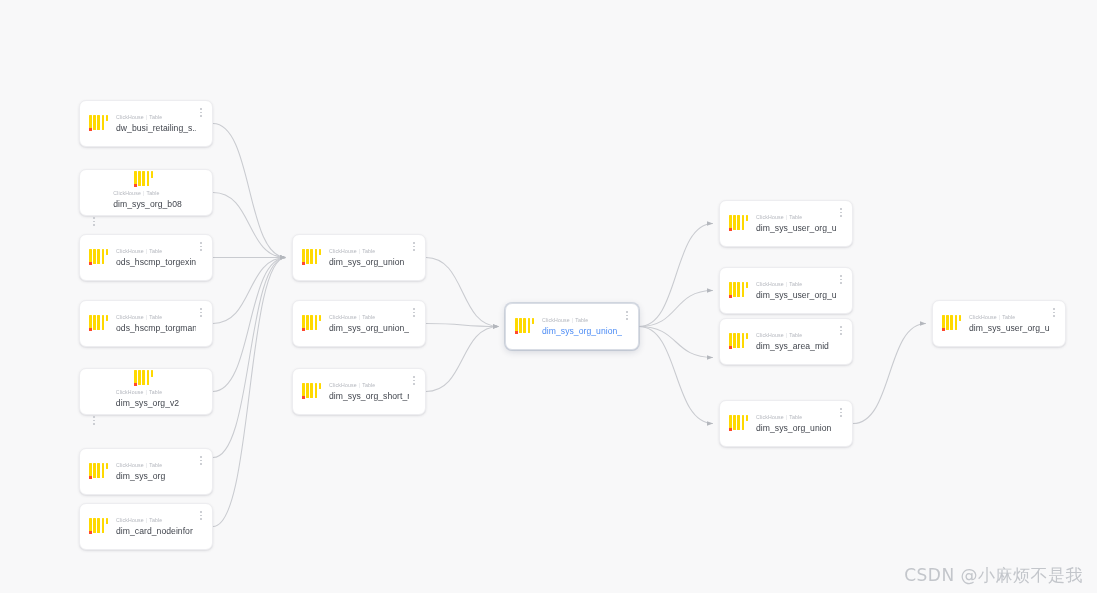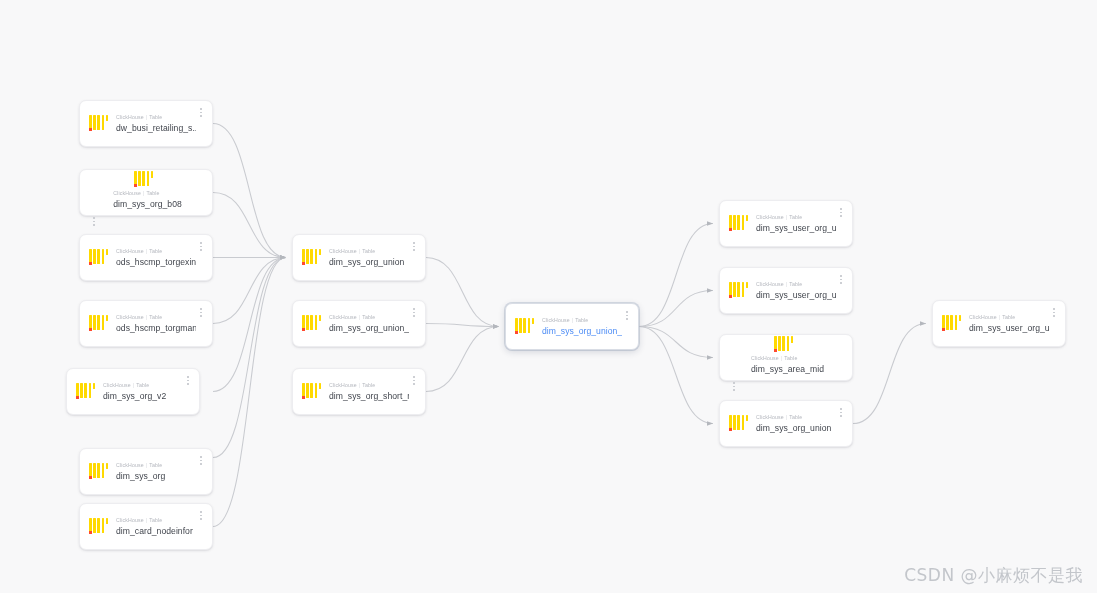--- a/index.html
+++ b/index.html
@@ -233,21 +233,21 @@
         <div class="node-body">
           <div class="node-meta"><span>ClickHouse</span><span class="sep">|</span><span>Table</span></div>
           <div class="node-title">ods_hscmp_torgmanag...</div>
         </div>
         <div class="node-kebab">
           <i></i>
           <i></i>
           <i></i>
         </div>
       </div>
-      <div class="node" style="left: 66px; top: 368px;">
+      <div class="node" style="left: 79px; top: 368px; flex-direction: column;">
         <div class="node-icon">
           <span class="ch-bar ch-b1"></span>
           <span class="ch-bar ch-b2"></span>
           <span class="ch-bar ch-b3"></span>
           <span class="ch-bar ch-b4"></span>
           <span class="ch-bar ch-b5"></span>
           <span class="ch-red"></span>
         </div>
         <div class="node-body">
           <div class="node-meta"><span>ClickHouse</span><span class="sep">|</span><span>Table</span></div>
@@ -404,21 +404,21 @@
         <div class="node-body">
           <div class="node-meta"><span>ClickHouse</span><span class="sep">|</span><span>Table</span></div>
           <div class="node-title">dim_sys_user_org_un...</div>
         </div>
         <div class="node-kebab">
           <i></i>
           <i></i>
           <i></i>
         </div>
       </div>
-      <div class="node" style="left: 719px; top: 334px; flex-direction: column;">
+      <div class="node" style="left: 719px; top: 318px;">
         <div class="node-icon">
           <span class="ch-bar ch-b1"></span>
           <span class="ch-bar ch-b2"></span>
           <span class="ch-bar ch-b3"></span>
           <span class="ch-bar ch-b4"></span>
           <span class="ch-bar ch-b5"></span>
           <span class="ch-red"></span>
         </div>
         <div class="node-body">
           <div class="node-meta"><span>ClickHouse</span><span class="sep">|</span><span>Table</span></div>

